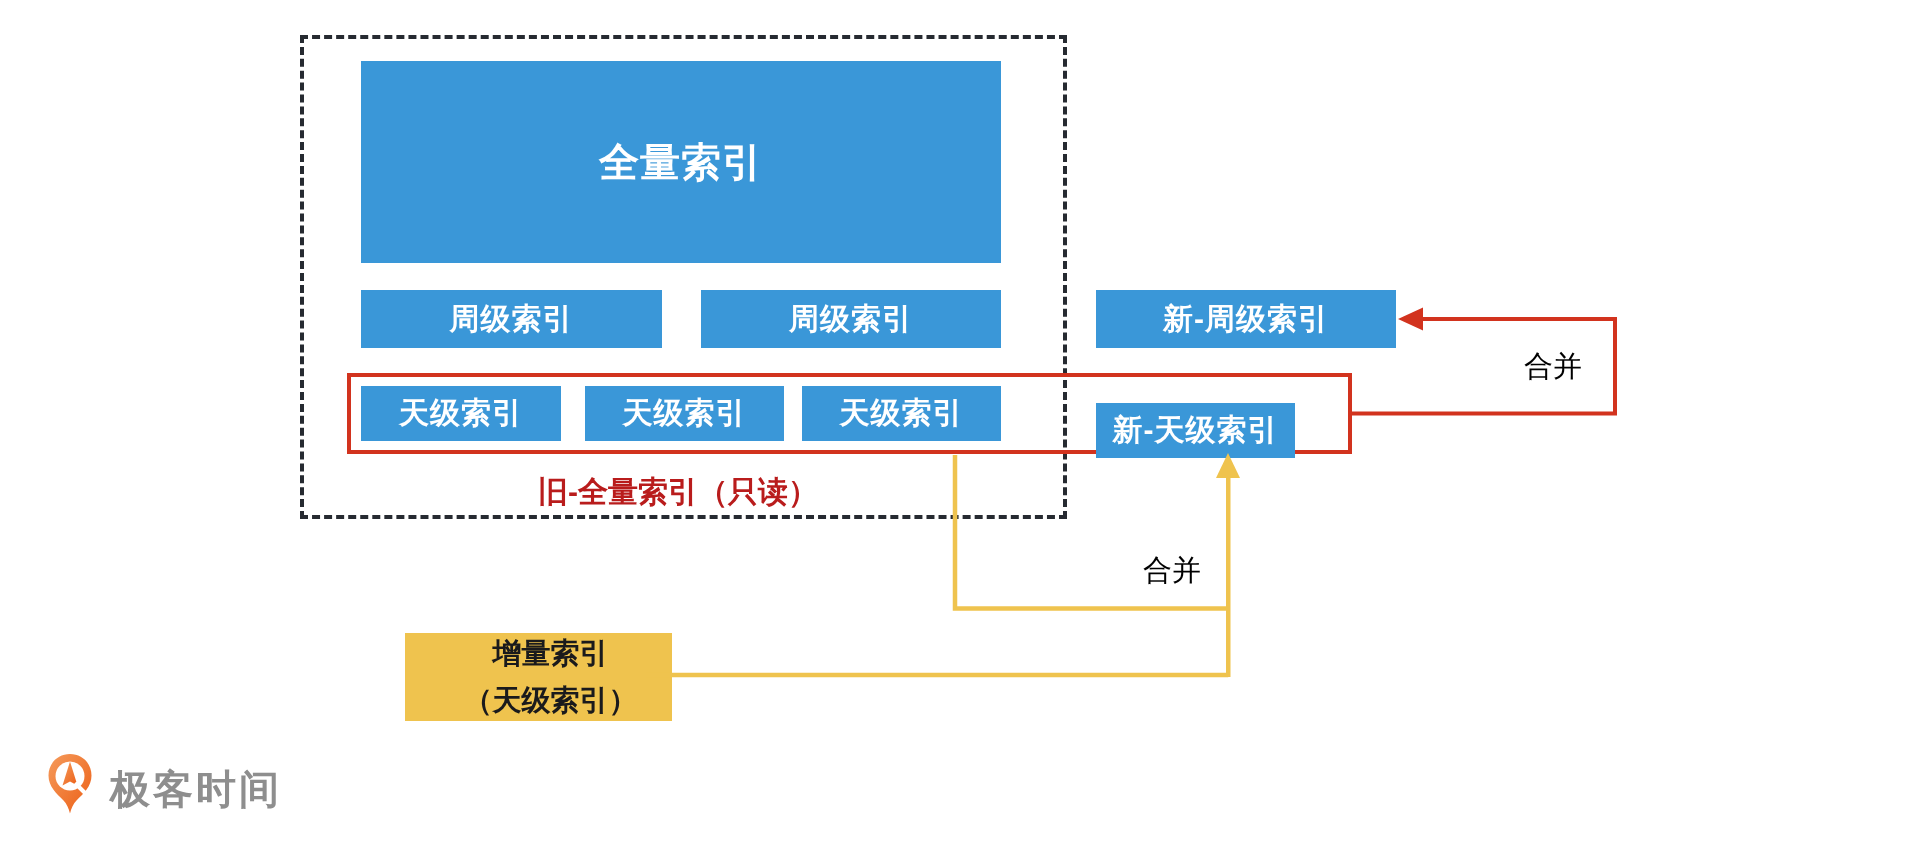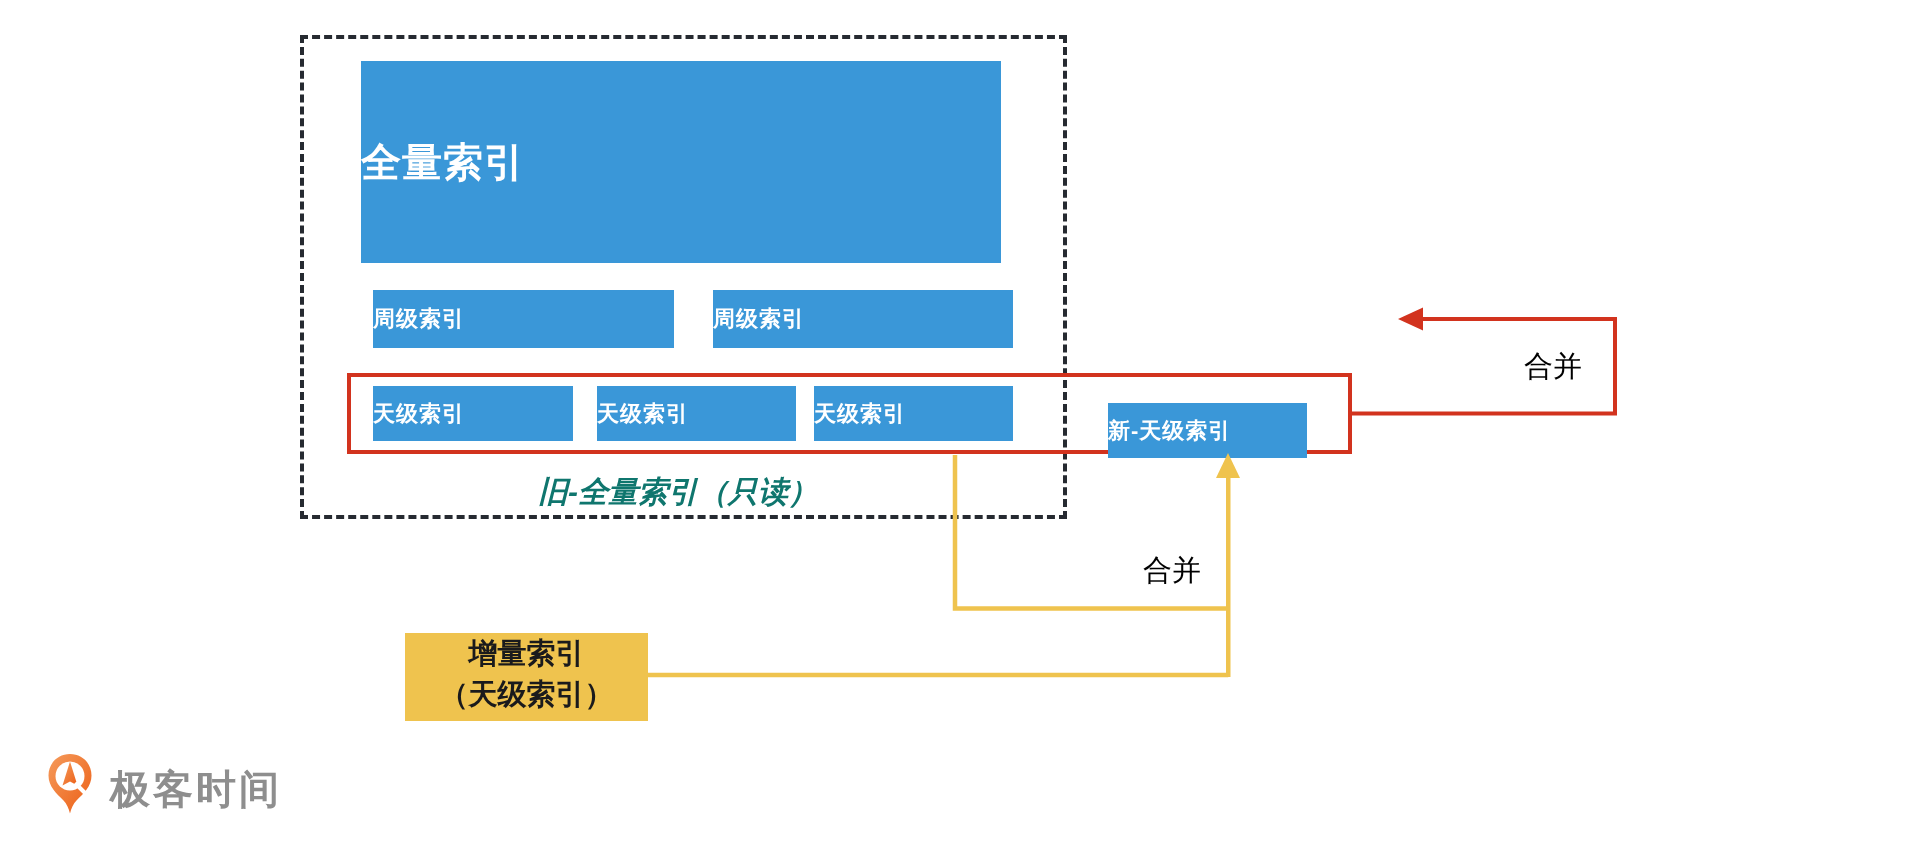--- a/index.html
+++ b/index.html
@@ -6,51 +6,51 @@
   .canvas{
     position:relative;width:1920px;height:849px;background:#fff;overflow:hidden;
     font-family:"Liberation Sans","DejaVu Sans",sans-serif;
   }
   .dashed-box{
     position:absolute;left:300px;top:35px;width:767px;height:484px;
     border:4px dashed #262a31;box-sizing:border-box;background:transparent;
   }
   .bluebox{
     position:absolute;background:var(--box-blue);color:#ffffff;
-    display:flex;align-items:center;
+    display:flex;align-items:center;justify-content:center;
     font-weight:700;letter-spacing:1px;
   }
   .full-index{left:361px;top:61px;width:640px;height:202px;font-size:40px;}
-  .row-box{font-size:22px;margin-left:12px;}
+  .row-box{font-size:30px;}
   .week-1{left:361px;top:290px;width:301px;height:58px;}
   .week-2{left:701px;top:290px;width:300px;height:58px;}
   .new-week{left:1096px;top:290px;width:300px;height:58px;}
   .day-1{left:361px;top:386px;width:200px;height:55px;}
   .day-2{left:585px;top:386px;width:199px;height:55px;}
   .day-3{left:802px;top:386px;width:199px;height:55px;}
   .new-day{left:1096px;top:403px;width:199px;height:55px;}
   .red-rect{
     position:absolute;left:347px;top:373px;width:1005px;height:81px;
     border:4px solid var(--accent-red);box-sizing:border-box;
   }
   .caption{
     position:absolute;left:478px;top:472px;width:400px;text-align:center;
-    font-size:30px;font-weight:600;color:#0f766e;font-style:italic;
+    font-size:30px;font-weight:600;color:#b91c1c;
   }
   .merge-label{
     position:absolute;width:120px;text-align:center;
     font-size:29px;font-weight:500;color:#000000;
   }
   .merge-red{left:1493px;top:347px;}
   .merge-yellow{left:1112px;top:551px;}
   .incremental{
     position:absolute;left:405px;top:633px;width:243px;height:88px;
     background:var(--accent-yellow);color:#1a1a1c;
-    display:flex;flex-direction:column;align-items:center;justify-content:flex-start;
-    font-size:29px;font-weight:700;line-height:41px;
+    display:flex;flex-direction:column;align-items:center;justify-content:space-between;
+    font-size:29px;font-weight:700;line-height:41px;padding-left:24px;
   }
   .connectors{
     position:absolute;left:0;top:0;width:1920px;height:849px;pointer-events:none;
   }
   .red-line{stroke:var(--accent-red);stroke-width:4;fill:none;}
   .red-head{fill:var(--accent-red);}
   .yellow-line{stroke:var(--accent-yellow);stroke-width:4.5;fill:none;}
   .yellow-head{fill:var(--accent-yellow);}
   .logo{
     position:absolute;left:44px;top:752px;display:flex;align-items:center;gap:14px;
@@ -68,20 +68,23 @@
 
   <div class="bluebox full-index">
     <span>全量索引</span>
   </div>
 
   <div class="bluebox row-box week-1">
     <span>周级索引</span>
   </div>
   <div class="bluebox row-box week-2">
     <span>周级索引</span>
+  </div>
+  <div class="bluebox row-box new-week">
+    <span>新-周级索引</span>
   </div>
 
   <div class="red-rect"></div>
 
   <div class="bluebox row-box day-1">
     <span>天级索引</span>
   </div>
   <div class="bluebox row-box day-2">
     <span>天级索引</span>
   </div>

